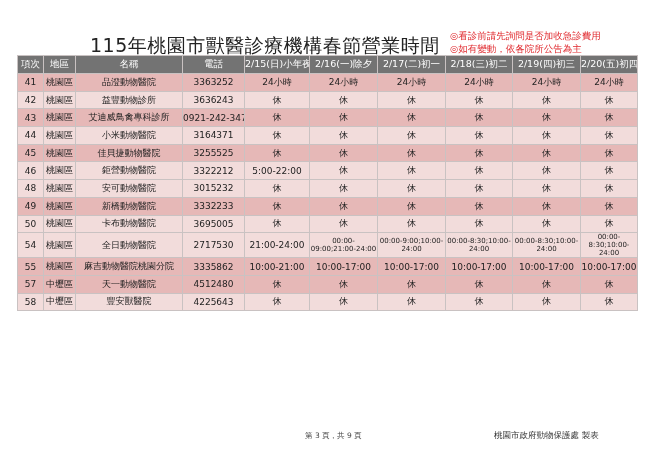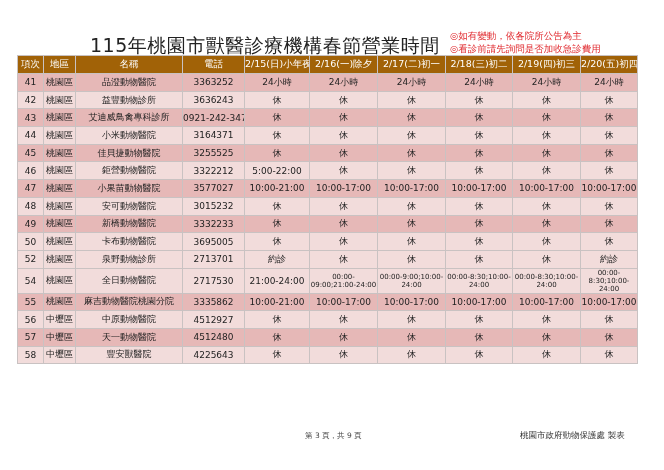--- a/index.html
+++ b/index.html
@@ -2,35 +2,35 @@
 <html><head>
 <meta charset="utf-8">
 <style>
   html, body { margin: 0; padding: 0; background: #ffffff; }
   body { width: 664px; height: 470px; position: relative; overflow: hidden; font-family: "DejaVu Sans", "Liberation Sans", sans-serif; }
   .title { position: absolute; left: 90px; top: 33px; font-size: 19px; color: #222; letter-spacing: 0.5px; white-space: nowrap; }
   .notes { position: absolute; left: 450px; top: 29px; font-size: 9.5px; line-height: 13px; color: #e0282d; white-space: nowrap; }
   .notes div { white-space: nowrap; }
   table.sched { position: absolute; left: 17px; top: 55px; border-collapse: collapse; table-layout: fixed; width: 620px; }
   table.sched th, table.sched td { border: 1px solid #c9c2c2; text-align: center; vertical-align: middle; padding: 0; overflow: hidden; white-space: nowrap; }
-  table.sched th { background: #a16207; color: #ffffff; font-weight: normal; font-size: 9.5px; height: 17px; }
+  table.sched th { background: #737373; color: #ffffff; font-weight: normal; font-size: 9.5px; height: 17px; }
   table.sched td { font-size: 9px; color: #222; height: 16.7px; }
   table.sched tr.odd td { background: #e6b8b7; }
   table.sched tr.even td { background: #f2dcdb; }
   td.small { font-size: 7px !important; line-height: 8px; white-space: normal !important; }
   .footer-page { position: absolute; left: 305px; top: 431px; font-size: 7.5px; color: #444; }
-  .footer-org { position: absolute; left: 520px; top: 430px; font-size: 8.5px; color: #333; text-align: right; }
+  .footer-org { position: absolute; left: 494px; top: 430px; font-size: 8.5px; color: #333; text-align: right; }
 </style>
 </head>
 <body>
 
 <div class="title">115年桃園市獸醫診療機構春節營業時間</div>
 <div class="notes">
+  <div>◎看診前請先詢問是否加收急診費用</div>
   <div>◎如有變動，依各院所公告為主</div>
-  <div>◎看診前請先詢問是否加收急診費用</div>
 </div>
 
 <table class="sched">
   <colgroup>
     <col style="width:26px">
       <col style="width:32px">
       <col style="width:107px">
       <col style="width:62px">
     <col style="width:65px">
       <col style="width:68px">
@@ -119,32 +119,20 @@
         <td>桃園區</td>
         <td>鉅營動物醫院</td>
         <td>3322212</td>
         <td>5:00-22:00</td>
         <td>休</td>
         <td>休</td>
         <td>休</td>
         <td>休</td>
         <td>休</td>
       </tr>
-      <tr class="odd">
-        <td>47</td>
-        <td>桃園區</td>
-        <td>小果苗動物醫院</td>
-        <td>3577027</td>
-        <td>10:00-21:00</td>
-        <td>10:00-17:00</td>
-        <td>10:00-17:00</td>
-        <td>10:00-17:00</td>
-        <td>10:00-17:00</td>
-        <td>10:00-17:00</td>
-      </tr>
       <tr class="even">
         <td>48</td>
         <td>桃園區</td>
         <td>安可動物醫院</td>
         <td>3015232</td>
         <td>休</td>
         <td>休</td>
         <td>休</td>
         <td>休</td>
         <td>休</td>
@@ -166,32 +154,20 @@
         <td>50</td>
         <td>桃園區</td>
         <td>卡布動物醫院</td>
         <td>3695005</td>
         <td>休</td>
         <td>休</td>
         <td>休</td>
         <td>休</td>
         <td>休</td>
         <td>休</td>
-      </tr>
-      <tr class="even">
-        <td>52</td>
-        <td>桃園區</td>
-        <td>泉野動物診所</td>
-        <td>2713701</td>
-        <td>約診</td>
-        <td>休</td>
-        <td>休</td>
-        <td>休</td>
-        <td>休</td>
-        <td>約診</td>
       </tr>
       <tr class="even">
         <td>54</td>
         <td>桃園區</td>
         <td>全日動物醫院</td>
         <td>2717530</td>
         <td>21:00-24:00</td>
         <td class="small">00:00-09:00;21:00-24:00</td>
         <td class="small">00:00-9:00;10:00-24:00</td>
         <td class="small">00:00-8:30;10:00-24:00</td>
@@ -203,32 +179,20 @@
         <td>桃園區</td>
         <td>麻吉動物醫院桃園分院</td>
         <td>3335862</td>
         <td>10:00-21:00</td>
         <td>10:00-17:00</td>
         <td>10:00-17:00</td>
         <td>10:00-17:00</td>
         <td>10:00-17:00</td>
         <td>10:00-17:00</td>
       </tr>
-      <tr class="even">
-        <td>56</td>
-        <td>中壢區</td>
-        <td>中原動物醫院</td>
-        <td>4512927</td>
-        <td>休</td>
-        <td>休</td>
-        <td>休</td>
-        <td>休</td>
-        <td>休</td>
-        <td>休</td>
-      </tr>
       <tr class="odd">
         <td>57</td>
         <td>中壢區</td>
         <td>天一動物醫院</td>
         <td>4512480</td>
         <td>休</td>
         <td>休</td>
         <td>休</td>
         <td>休</td>
         <td>休</td>

